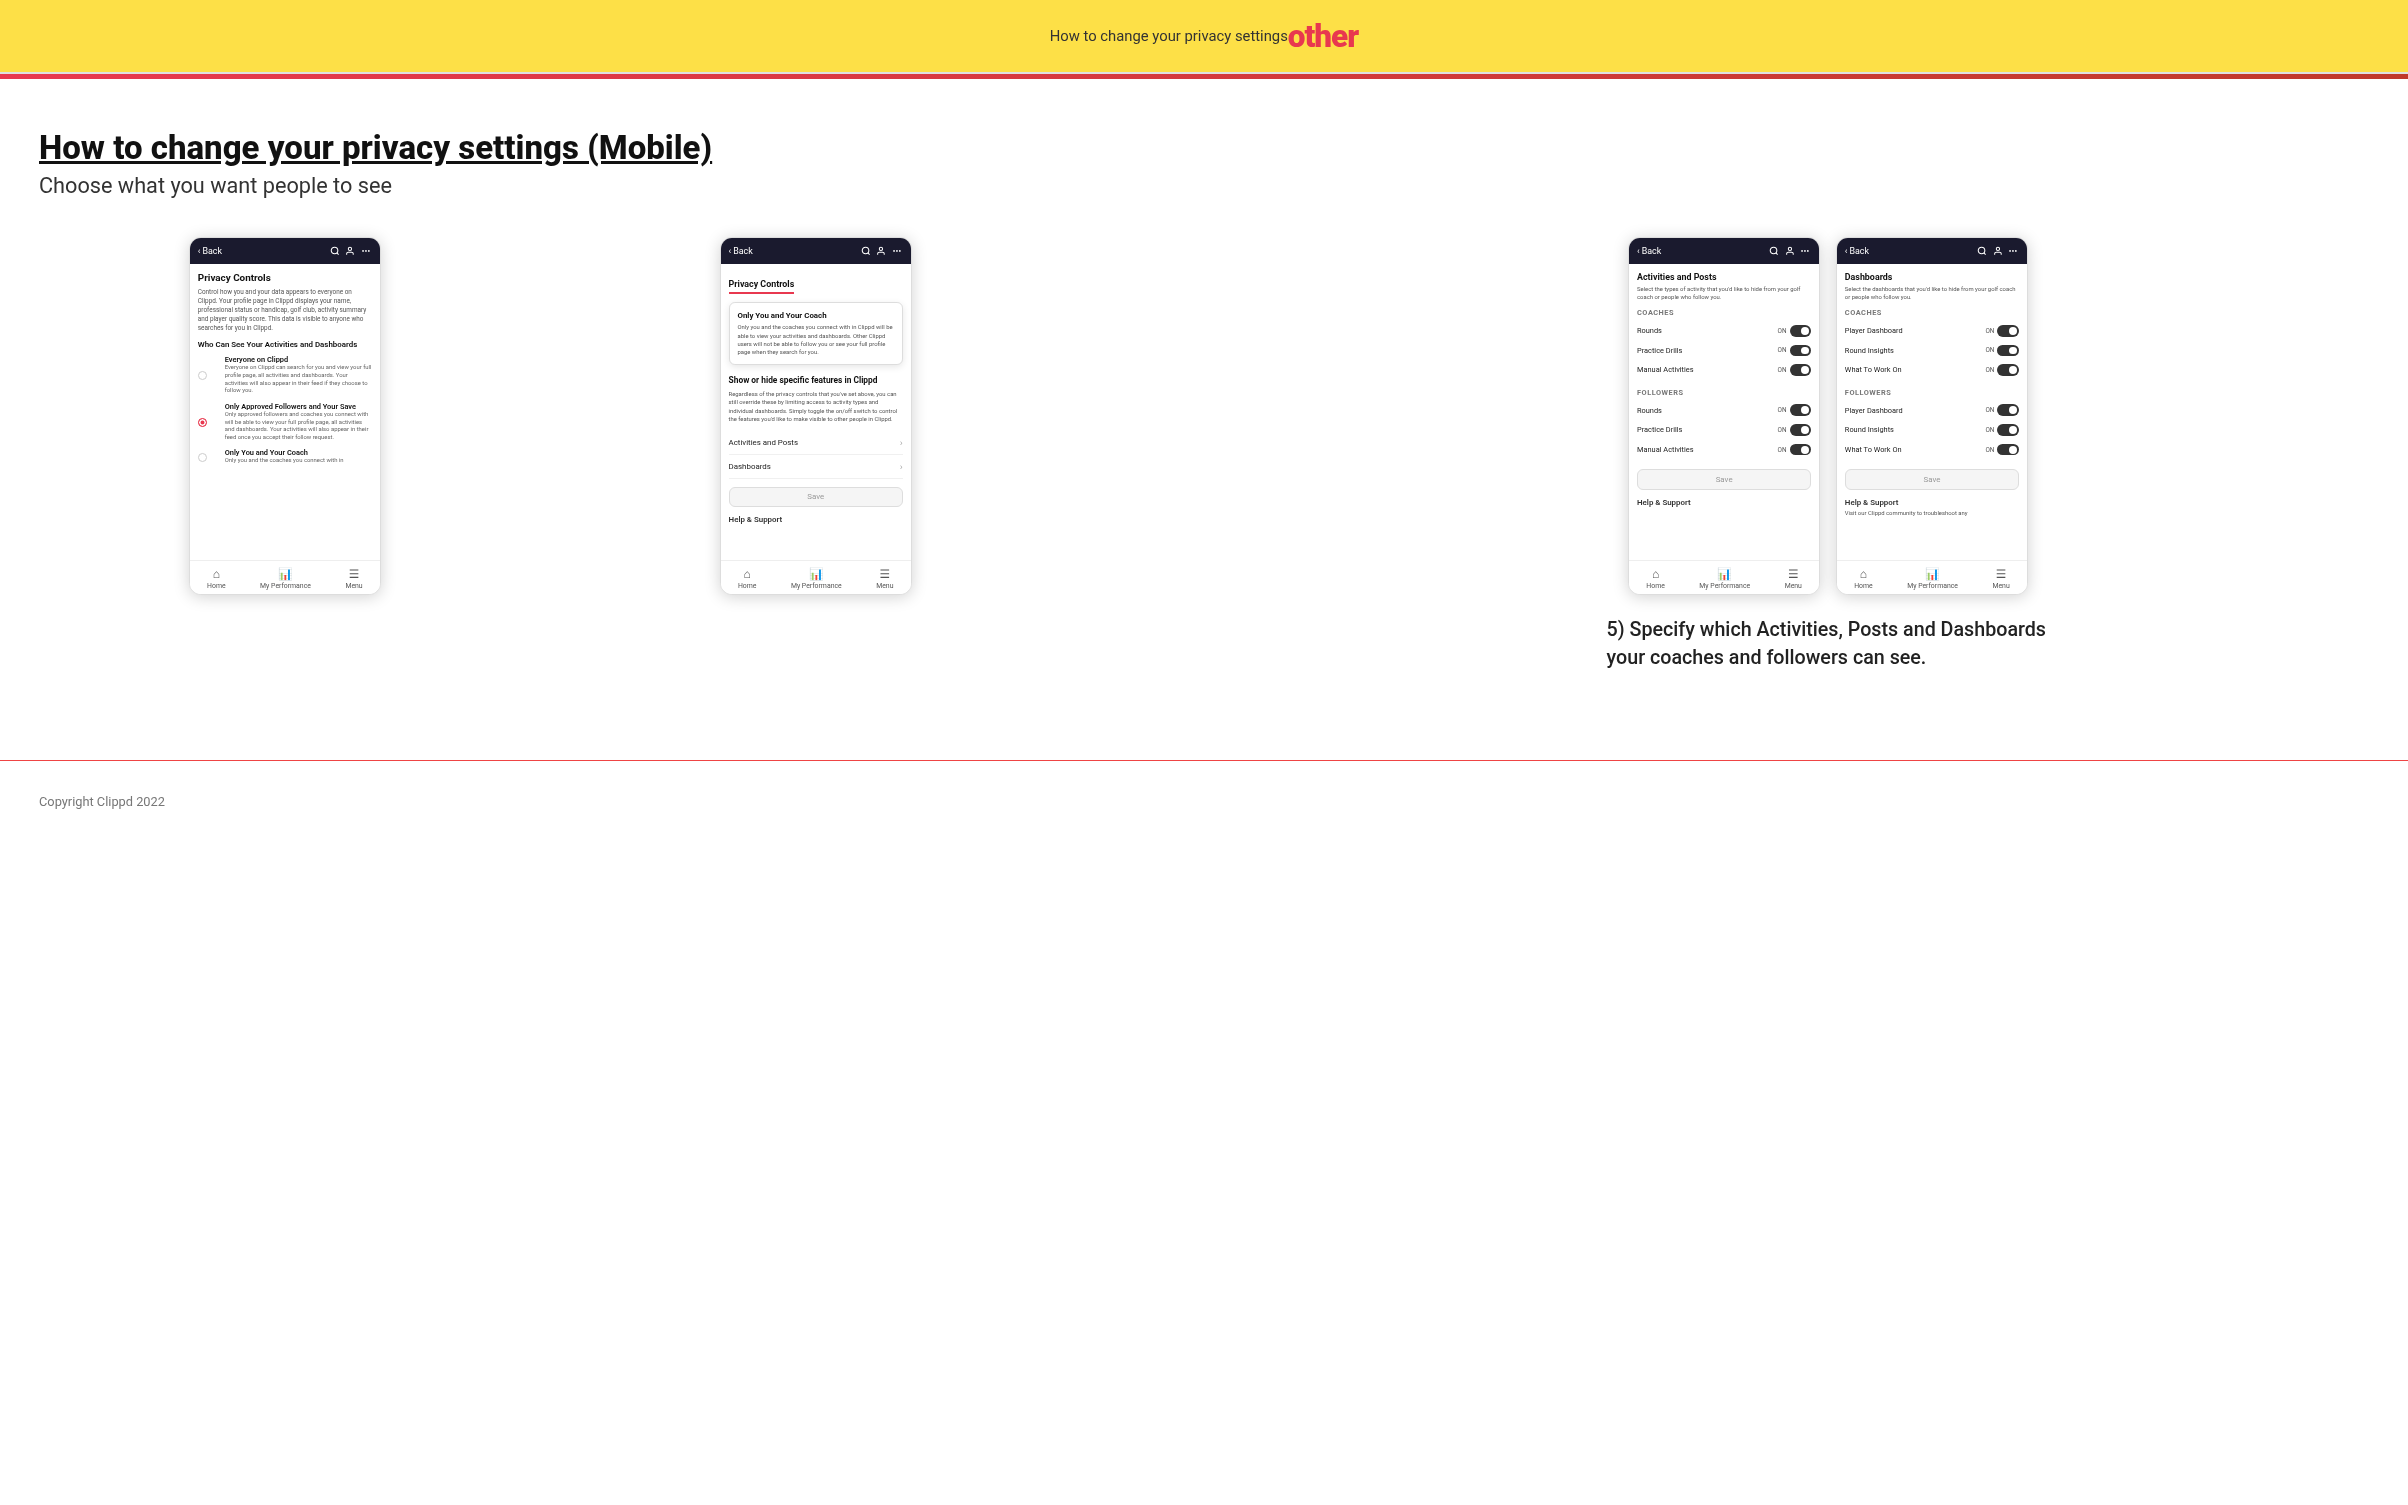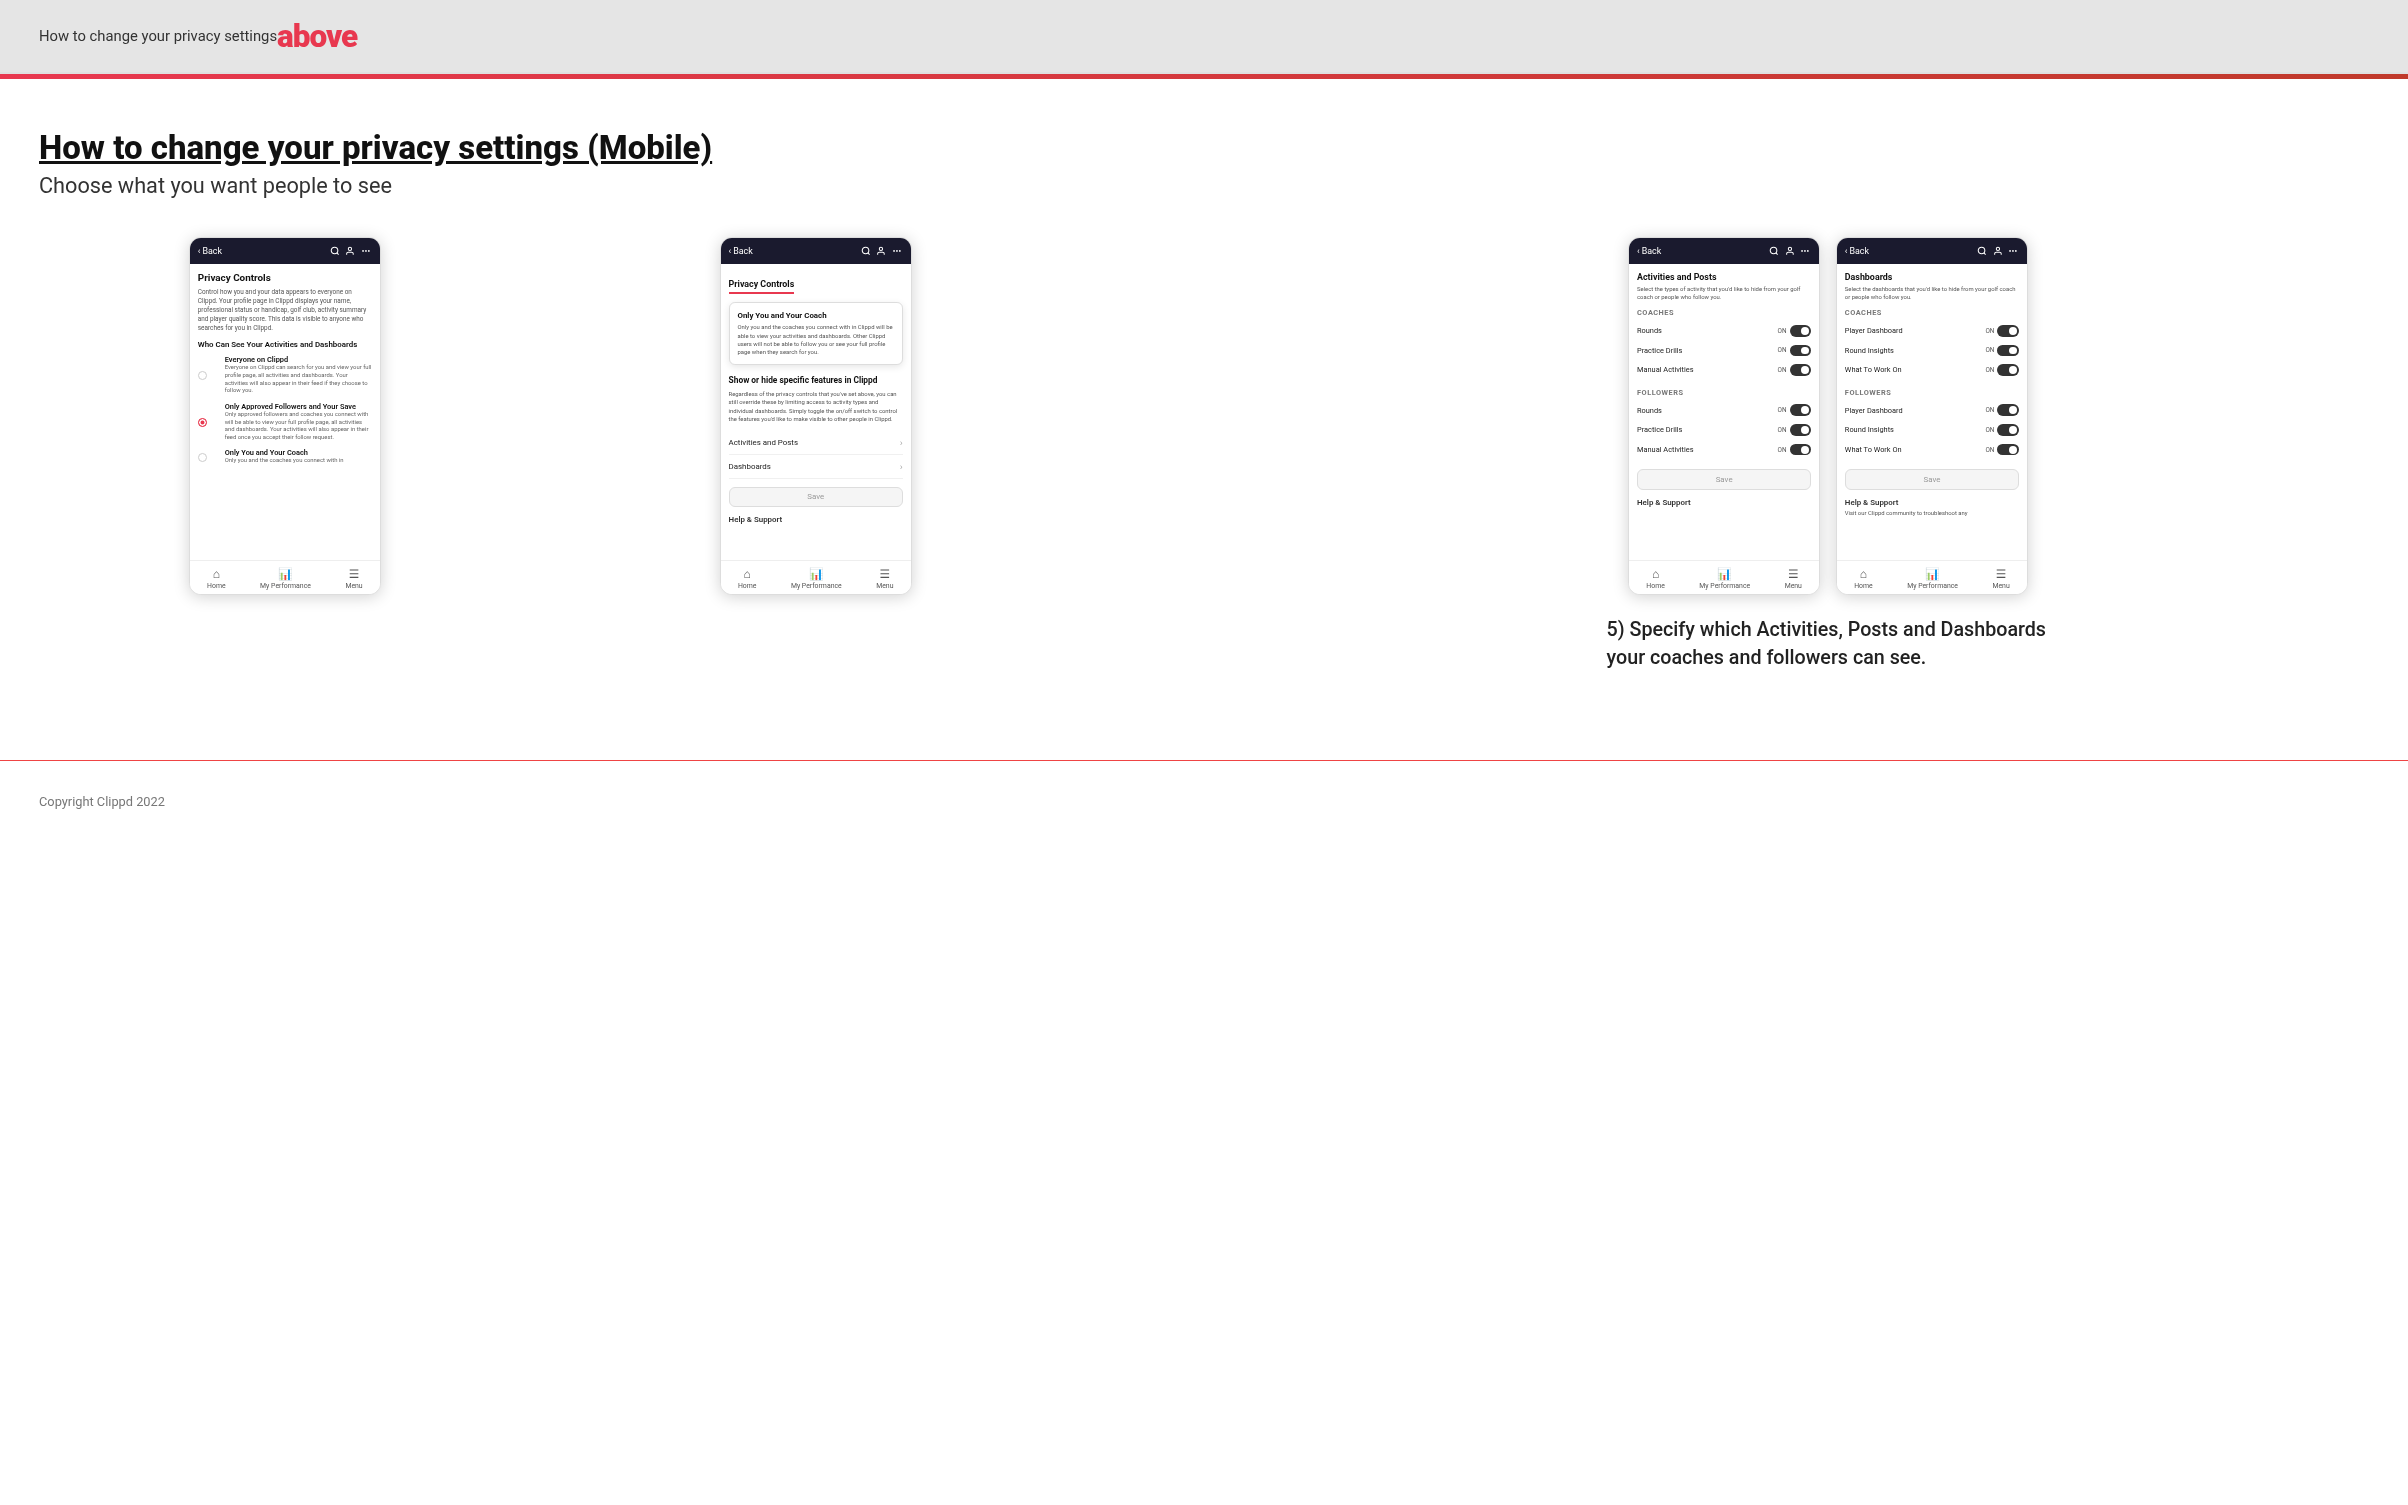--- a/index.html
+++ b/index.html
@@ -7,23 +7,23 @@
       font-family: -apple-system, BlinkMacSystemFont, 'Segoe UI', Roboto, sans-serif;
       background: #fff;
       color: #222;
       min-height: 100vh;
     }
 
     
     .top-bar {
       display: flex;
       align-items: center;
-      justify-content: flex-start;
+      justify-content: center;
       padding: 17.7px 39px;
-      background: #e5e5e5;
+      background: #fde047;
       border-bottom: 2px solid #e0e0e0;
     }
     .top-bar-title {
       font-size: 14.8px;
       color: #333;
     }
     .logo {
       font-size: 31.5px;
       font-weight: 900;
       color: #e8384f;
@@ -359,21 +359,21 @@
 
     .caption-right {
       text-align: left;
     }
   </style>
 </head>
 <body>
 
 <div class="top-bar">
   <span class="top-bar-title">How to change your privacy settings</span>
-  <span class="logo">above</span>
+  <span class="logo">other</span>
 </div>
 <div class="accent-bar"></div>
 
 <div class="main-content">
   <div class="page-heading">How to change your privacy settings (Mobile)</div>
   <div class="page-subheading">Choose what you want people to see</div>
 
   <div class="screenshots-row">
 
     <div class="screenshot-group">

